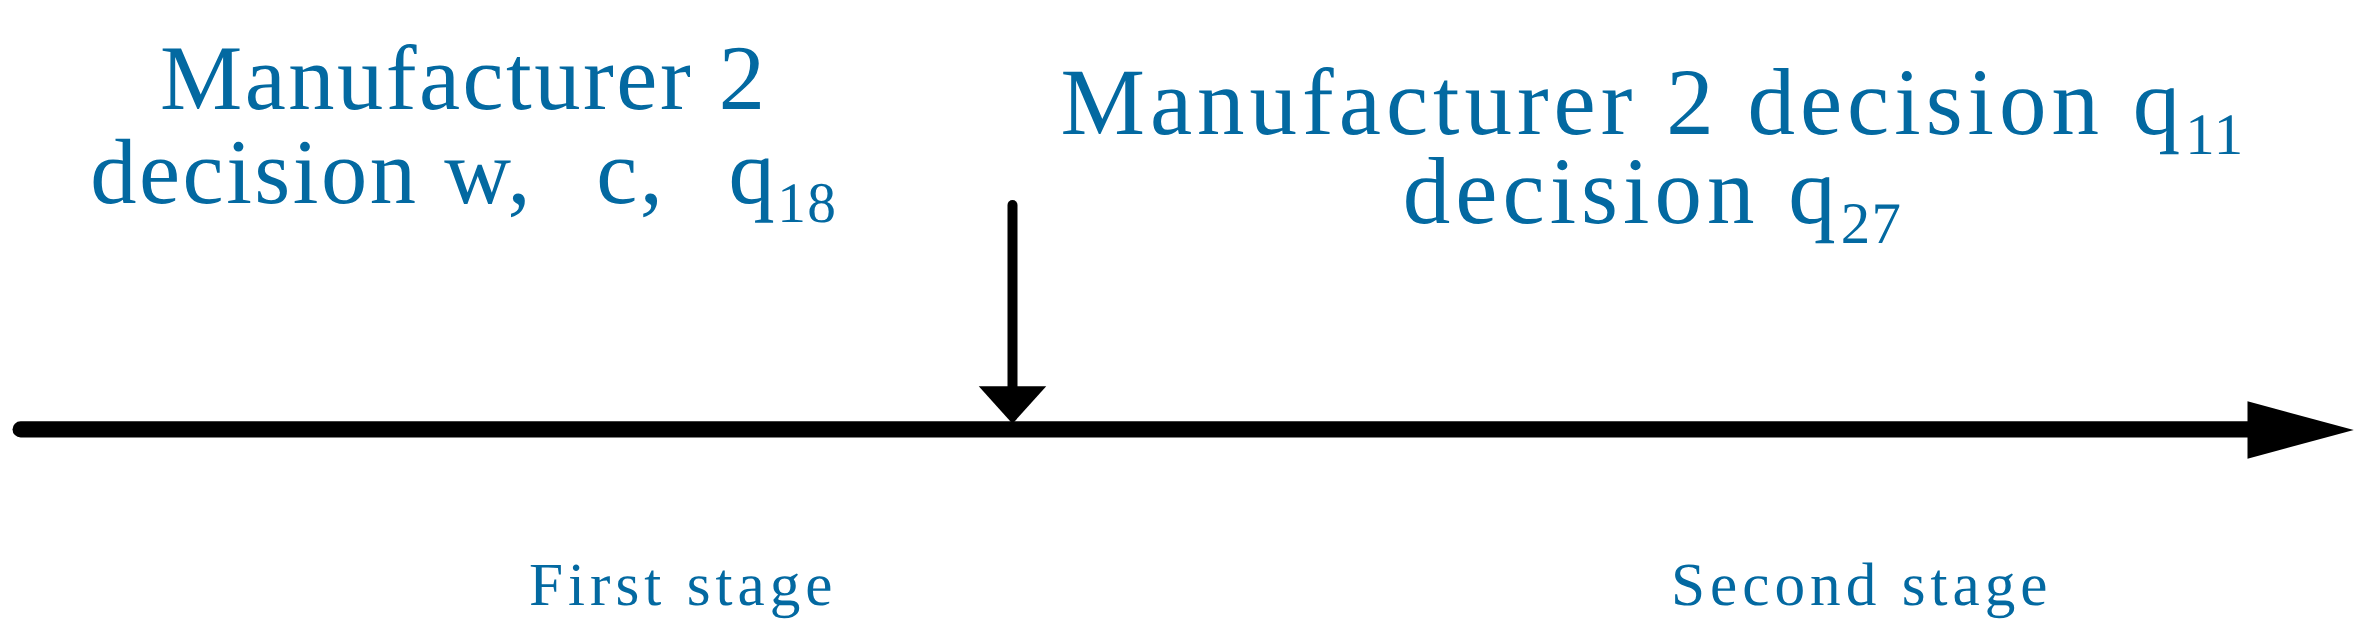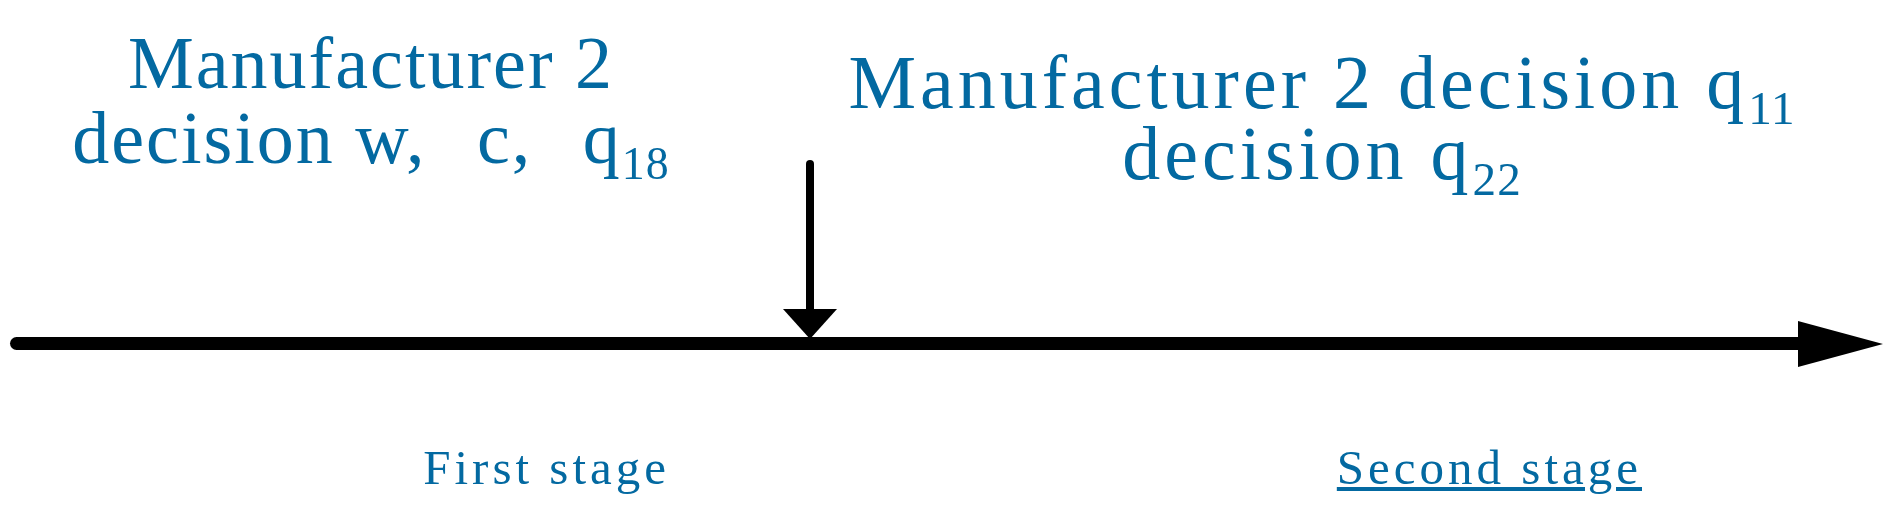--- a/index.html
+++ b/index.html
@@ -91,41 +91,41 @@
   .stage-label {
     position: absolute;
     top: 430px;
     font-size: 49px;
     line-height: 75px;
     letter-spacing: 4px;
     text-align: right;
     white-space: nowrap;
   }
   .stage-first  { left: 70px;  width: 600px; }
-  .stage-second { left: 942px; width: 700px; text-decoration: underline; }
+  .stage-second { left: 942px; width: 700px; }
 </style>
 </head>
 <body>
 
 <div class="canvas">
 
   <div class="left-block">
     <span class="diagram-line">
       <span>Manufacturer 2</span>
     </span>
     <span class="diagram-line">
       <span>decision w,</span>
       <span class="gap">c,</span>
       <span class="gap"><span>q</span><sub class="var-sub">18</sub></span>
     </span>
   </div>
 
   <div class="right-block">
     <span class="diagram-line"><span>Manufacturer 2 decision q</span><sub class="var-sub">11</sub></span>
-    <span class="diagram-line"><span>decision q</span><sub class="var-sub">22</sub></span>
+    <span class="diagram-line"><span>decision q</span><sub class="var-sub">27</sub></span>
   </div>
 
   <div class="timeline-axis"></div>
   <div class="timeline-arrowhead"></div>
 
   <div class="divider-shaft"></div>
   <div class="divider-arrowhead"></div>
 
   <div class="stage-label stage-first">First stage</div>
   <div class="stage-label stage-second">Second stage</div>

